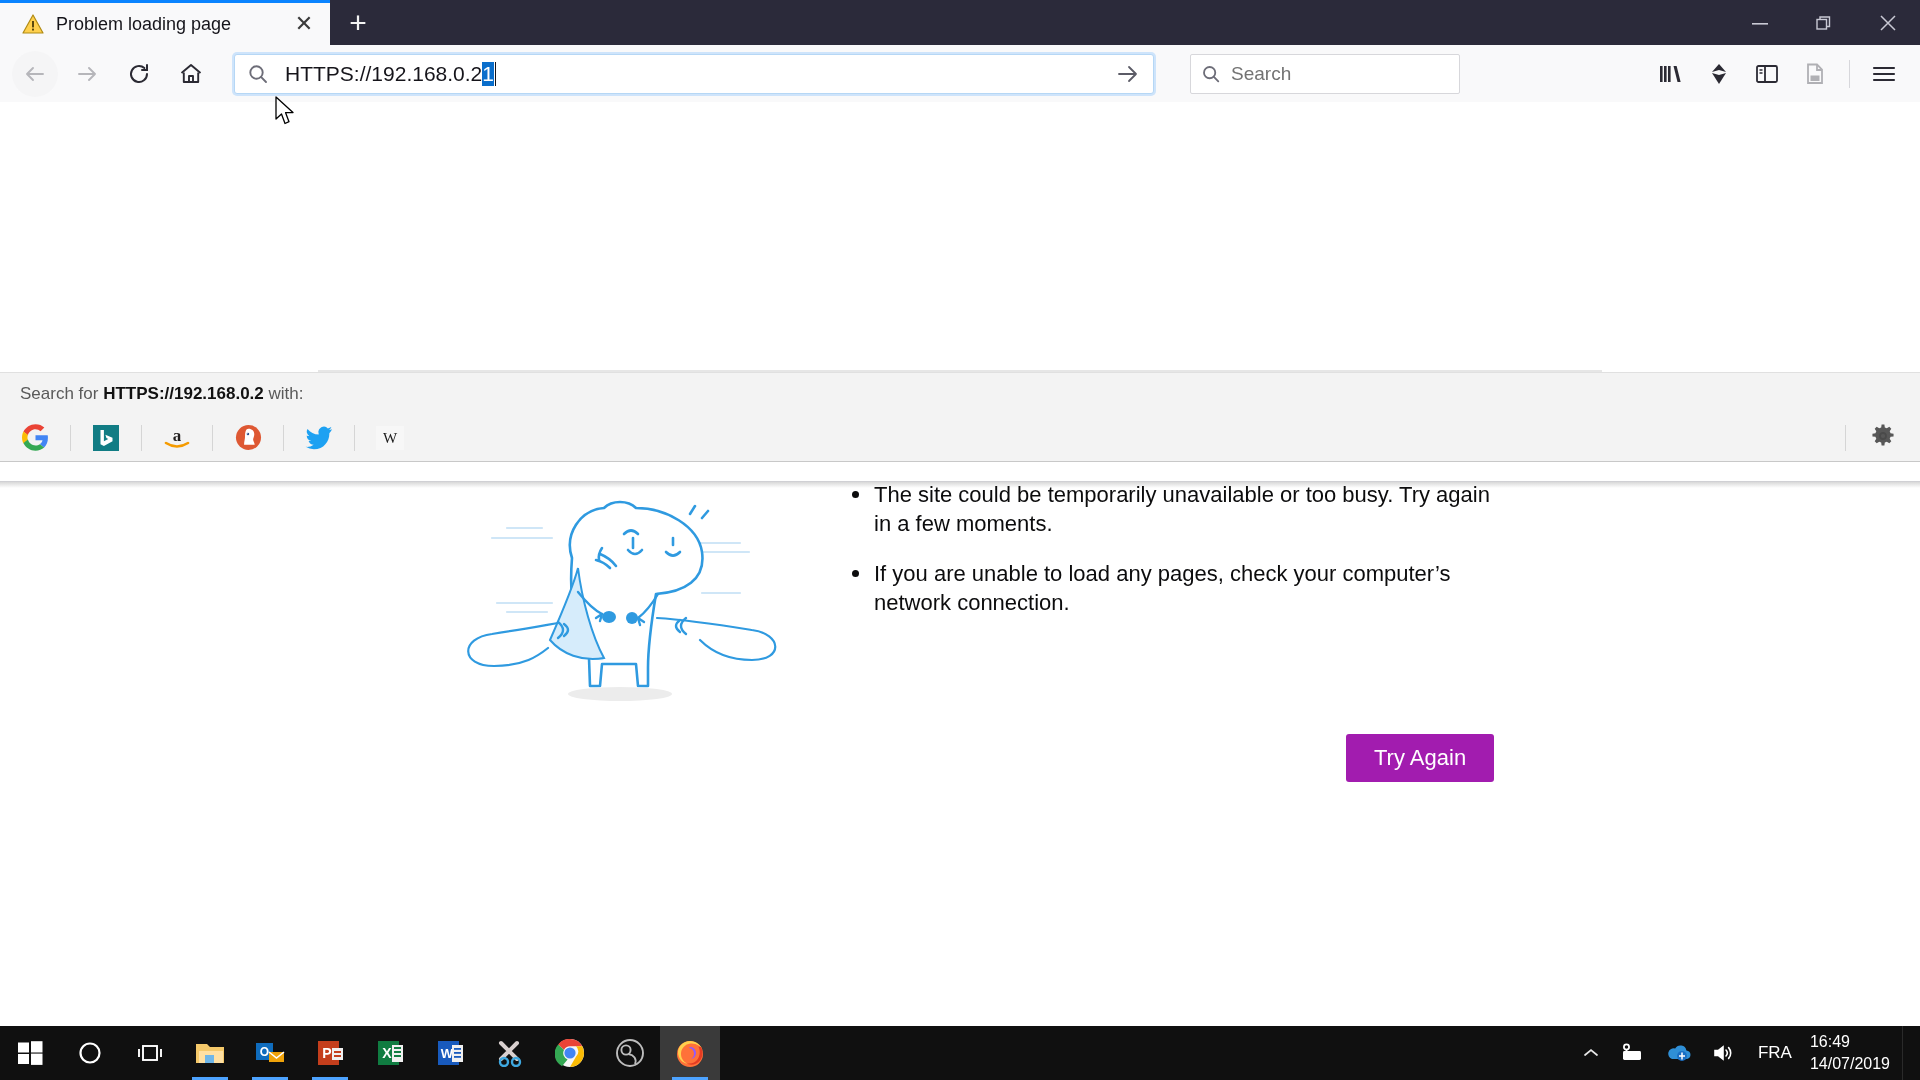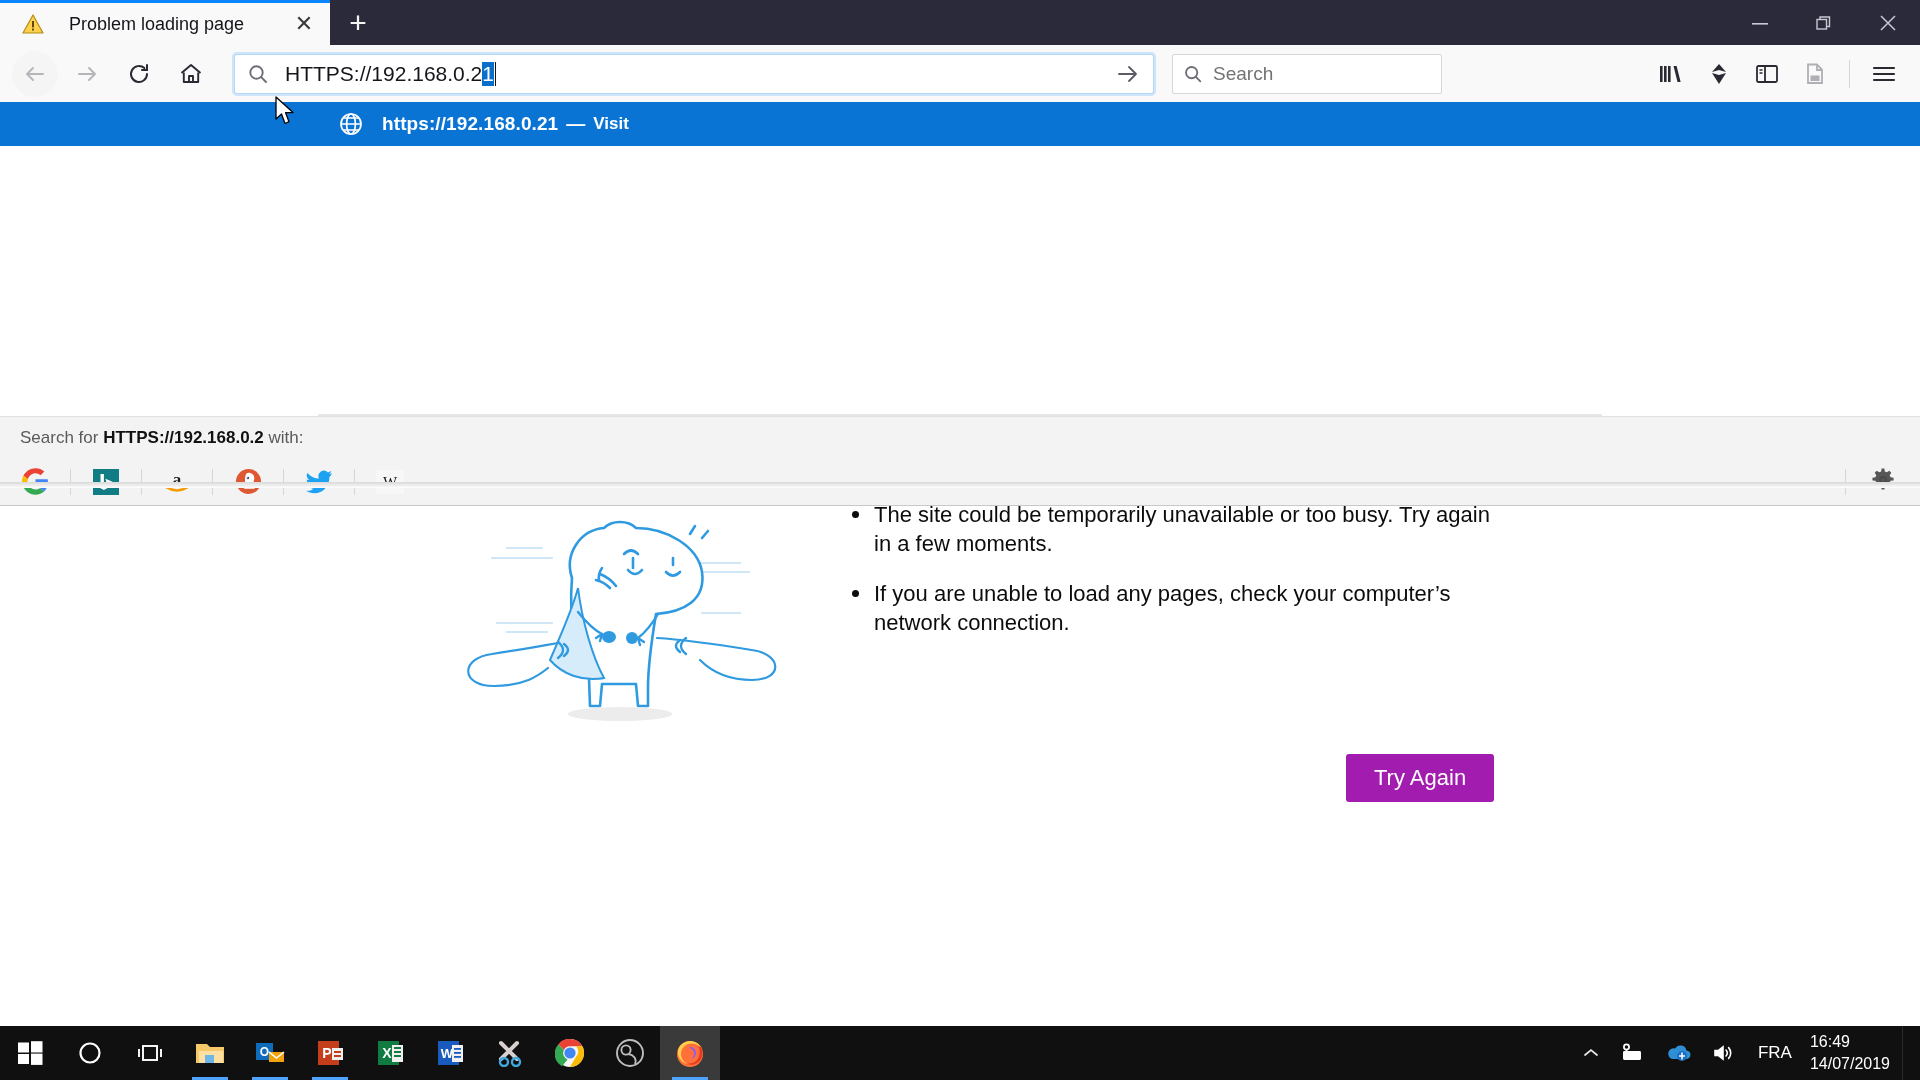--- a/index.html
+++ b/index.html
@@ -22,21 +22,21 @@
     height: 45px; width: 330px;
     background: #f9f9fa;
     display: flex; align-items: center;
     padding: 0 10px 0 22px;
     border-top: 3px solid #0a84ff;
   }
   .tab-warn { width: 22px; height: 20px; flex: 0 0 22px; position: relative; margin-right: 12px; }
   .tab-title {
     flex: 1 1 auto;
     font-size: 18px; color: #15141a;
-    white-space: nowrap; overflow: hidden; text-overflow: ellipsis; margin-left: 13px;
+    white-space: nowrap; overflow: hidden; text-overflow: ellipsis;
   }
   .tab-close {
     width: 32px; height: 32px; flex: 0 0 32px;
     display: flex; align-items: center; justify-content: center;
     color: #3b3b3b; font-size: 22px; line-height: 1;
   }
   .newtab {
     width: 56px; height: 45px;
     display: flex; align-items: center; justify-content: center;
     color: #f3f3f3; font-size: 30px; font-weight: 300; line-height: 1;
@@ -75,21 +75,21 @@
   .urlbar .u-text {
     flex: 1 1 auto; font-size: 21px; color: #15141a;
     white-space: nowrap; overflow: hidden;
     display: flex; align-items: center;
   }
   .sel { background: #0a6ecb; color: #fff; }
   .caret { display:inline-block; width: 1px; height: 24px; background: #15141a; margin-left: 1px; }
   .go-arrow { width: 38px; height: 34px; display: flex; align-items: center; justify-content: center; color: #5b5b66; }
 
   .searchbox {
-    flex: 0 0 270px; height: 40px; margin-left: 18px;
+    flex: 0 0 270px; height: 40px; margin-left: 36px;
     background: #fff; border: 1px solid #d7d7db; border-radius: 2px;
     display: flex; align-items: center; padding: 0 10px;
   }
   .searchbox .s-ph { font-size: 19px; color: #737373; margin-left: 10px; }
 
   .toolbar-right { margin-left: auto; display: flex; align-items: center; }
   .tbtn { width: 48px; height: 46px; display: flex; align-items: center; justify-content: center; color: #2b2a33; }
   .tbtn.dim { opacity: .35; }
   .tb-sep { width: 1px; height: 28px; background: #d7d7db; margin: 0 10px; }
 
@@ -130,21 +130,21 @@
     display: flex; align-items: center;
     border-bottom: 1px solid #c8c8c8;
     position: relative;
   }
   .eng { width: 70px; height: 48px; display: flex; align-items: center; justify-content: center; }
   .eng-sep { width: 1px; height: 26px; background: #d5d5d5; }
   .eng-gear { position: absolute; right: 24px; top: 0; height: 48px; display:flex; align-items:center; }
 
   
   .content {
-    position: absolute; top: 508px; left: 0; width: 1920px; height: 545px;
+    position: absolute; top: 488px; left: 0; width: 1920px; height: 545px;
     background: #ffffff;
   }
   .err-wrap { position: absolute; left: 0; top: 0; width: 1920px; }
   .dino { position: absolute; left: 452px; top: 0px; width: 340px; height: 215px; }
   .err-list { position: absolute; left: 852px; top: -8px; width: 650px; }
   .err-li {
     position: relative;
     padding-left: 22px;
     font-size: 22px; line-height: 29px; color: #0c0c0d;
     margin-bottom: 21px;
@@ -317,32 +317,20 @@
     <div class="tbtn">
       <svg width="28" height="24" viewBox="0 0 28 24" stroke="#2b2a33" stroke-width="2.1" stroke-linecap="round">
         <path d="M4 6h20M4 12h20M4 18h20"></path>
       </svg>
     </div>
   </div>
 </div>
 
 <div class="ac-popup">
 
-  <div class="ac-row">
-    <span class="ac-globe">
-      <svg width="26" height="26" viewBox="0 0 26 26" fill="none" stroke="#ffffff" stroke-width="1.7">
-        <circle cx="13" cy="13" r="10"></circle>
-          <ellipse cx="13" cy="13" rx="4.4" ry="10"></ellipse>
-          <path d="M3 13h20M5 7h16M5 19h16"></path>
-      </svg>
-    </span>
-    <span class="ac-url">https://192.168.0.21</span>
-    <span class="ac-dash">—</span>
-    <span class="ac-visit">Visit</span>
-  </div>
 
   <div class="ac-body">
     <div class="ac-body-line"></div>
   </div>
 
   <div class="ac-searchfor">
     <span class="ac-sf-text"><span>Search for </span><b>HTTPS://192.168.0.2</b><span> with:</span></span>
   </div>
 
   <div class="ac-engines">

